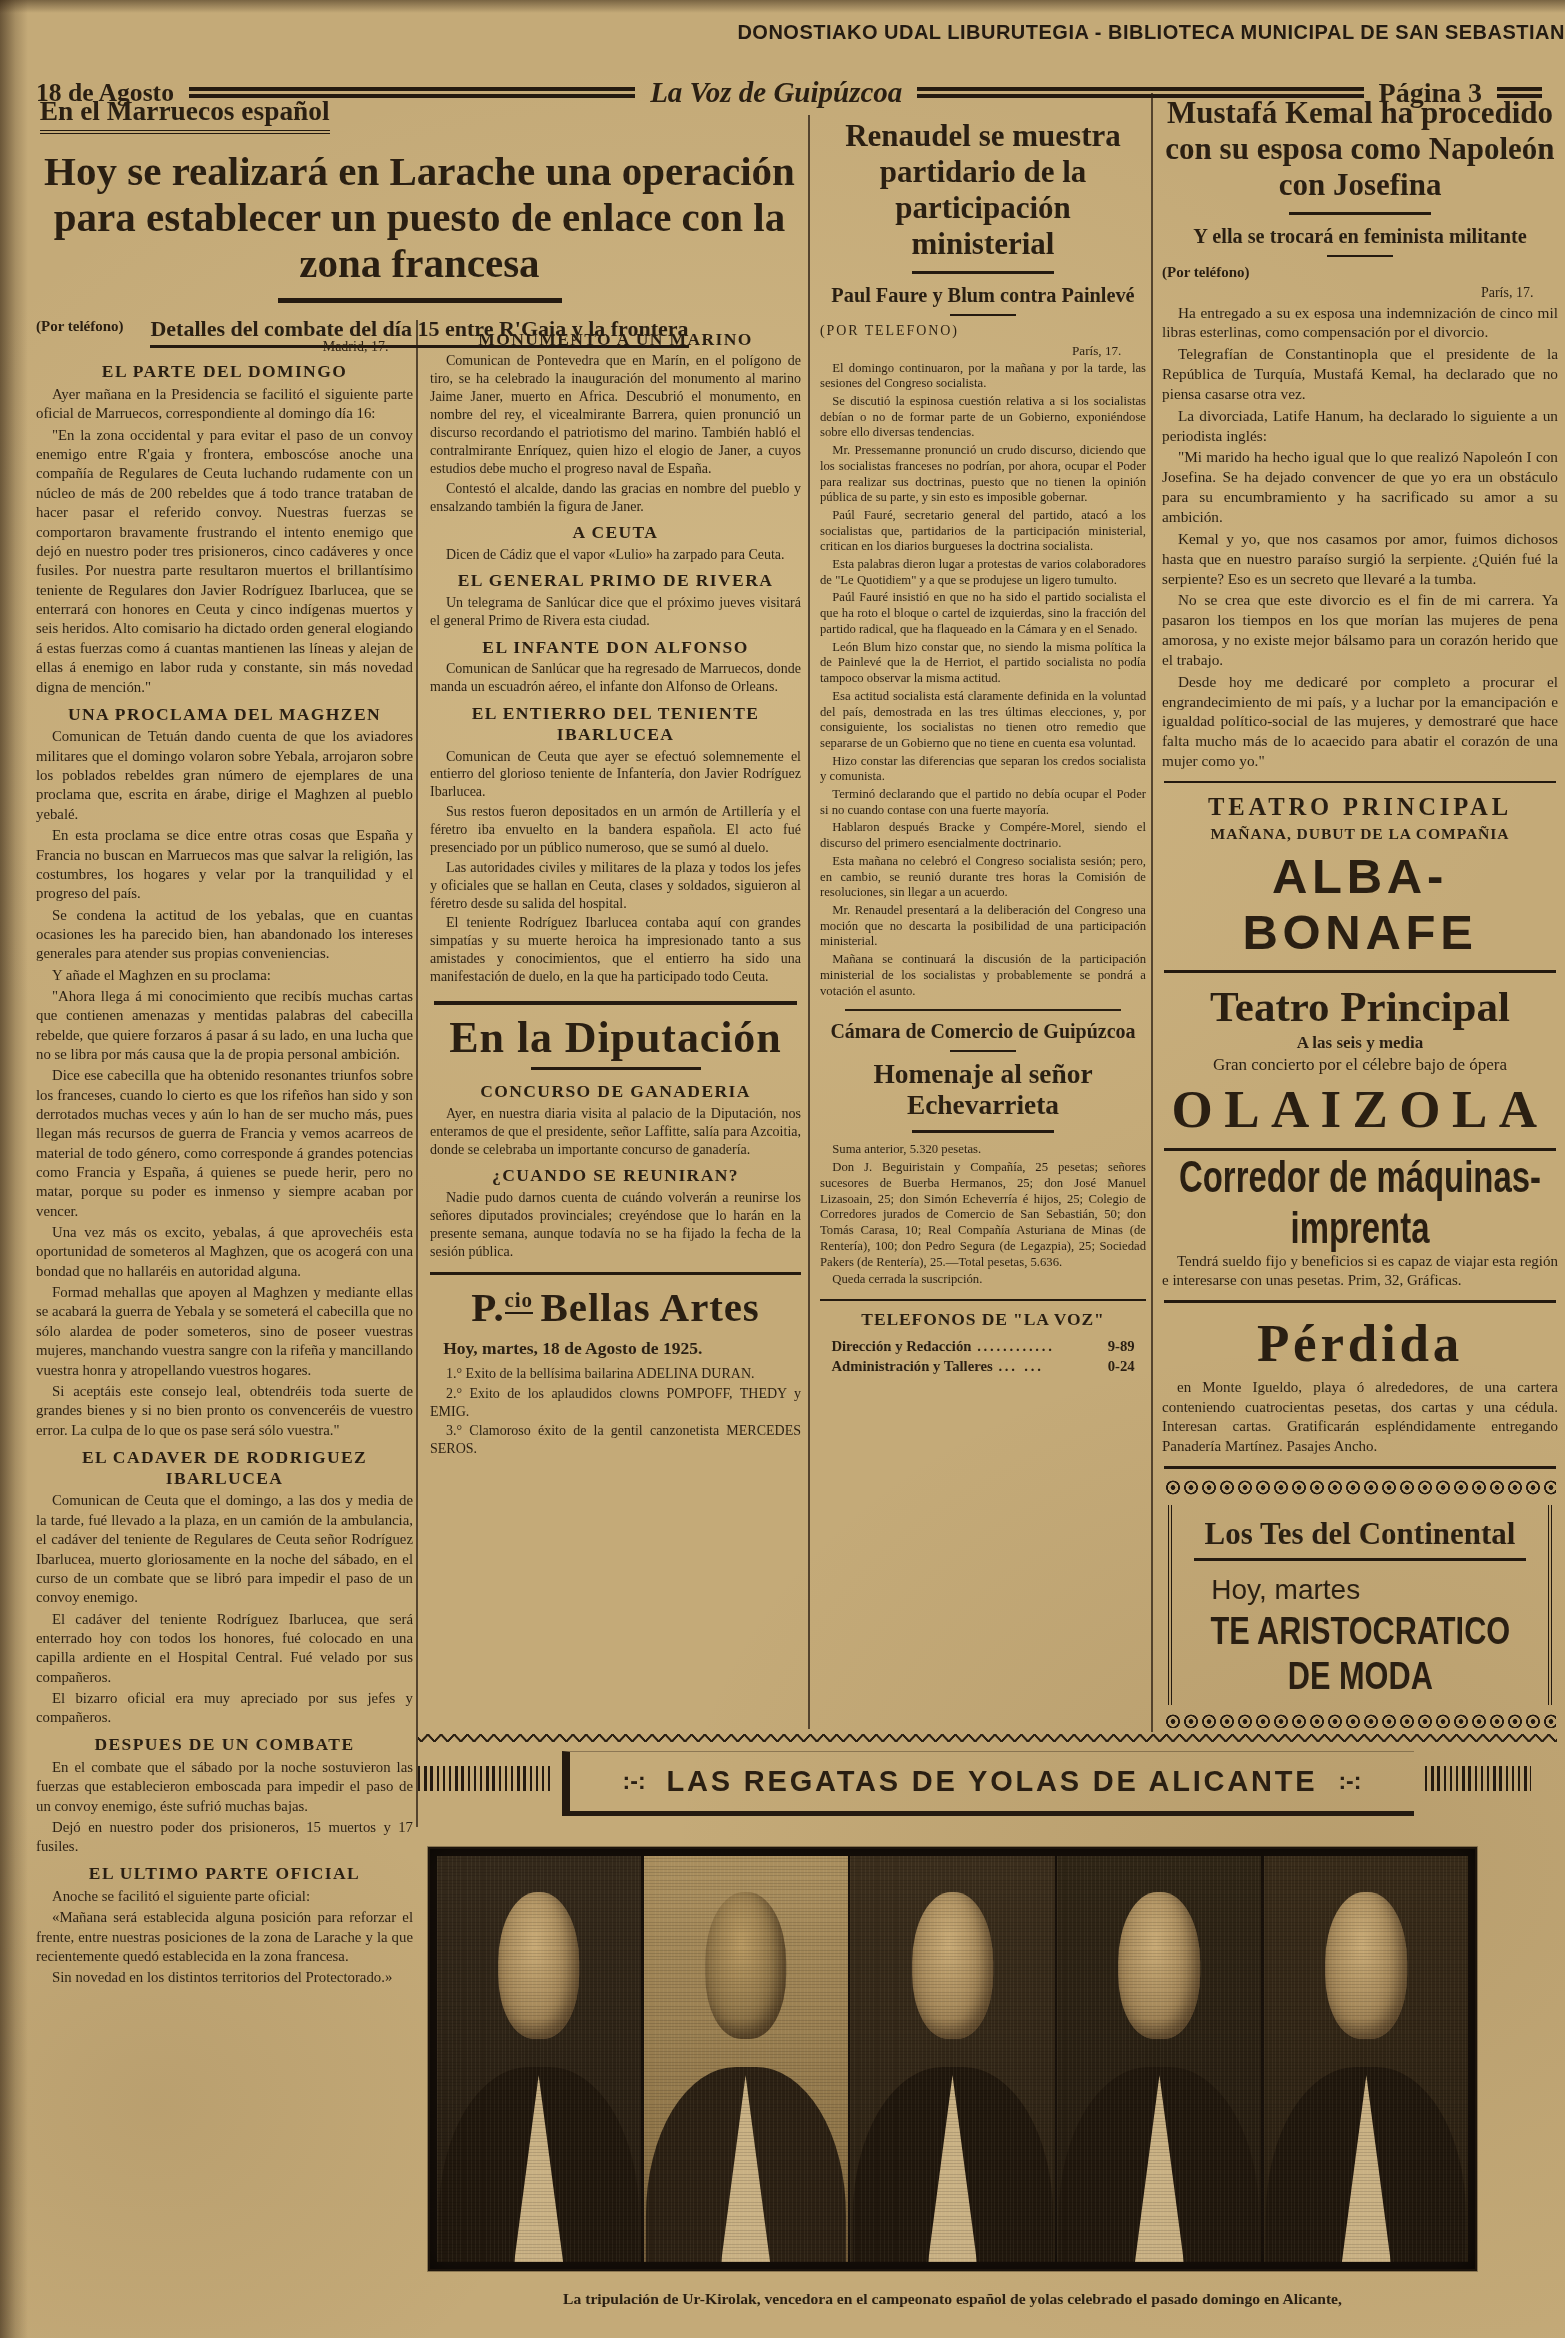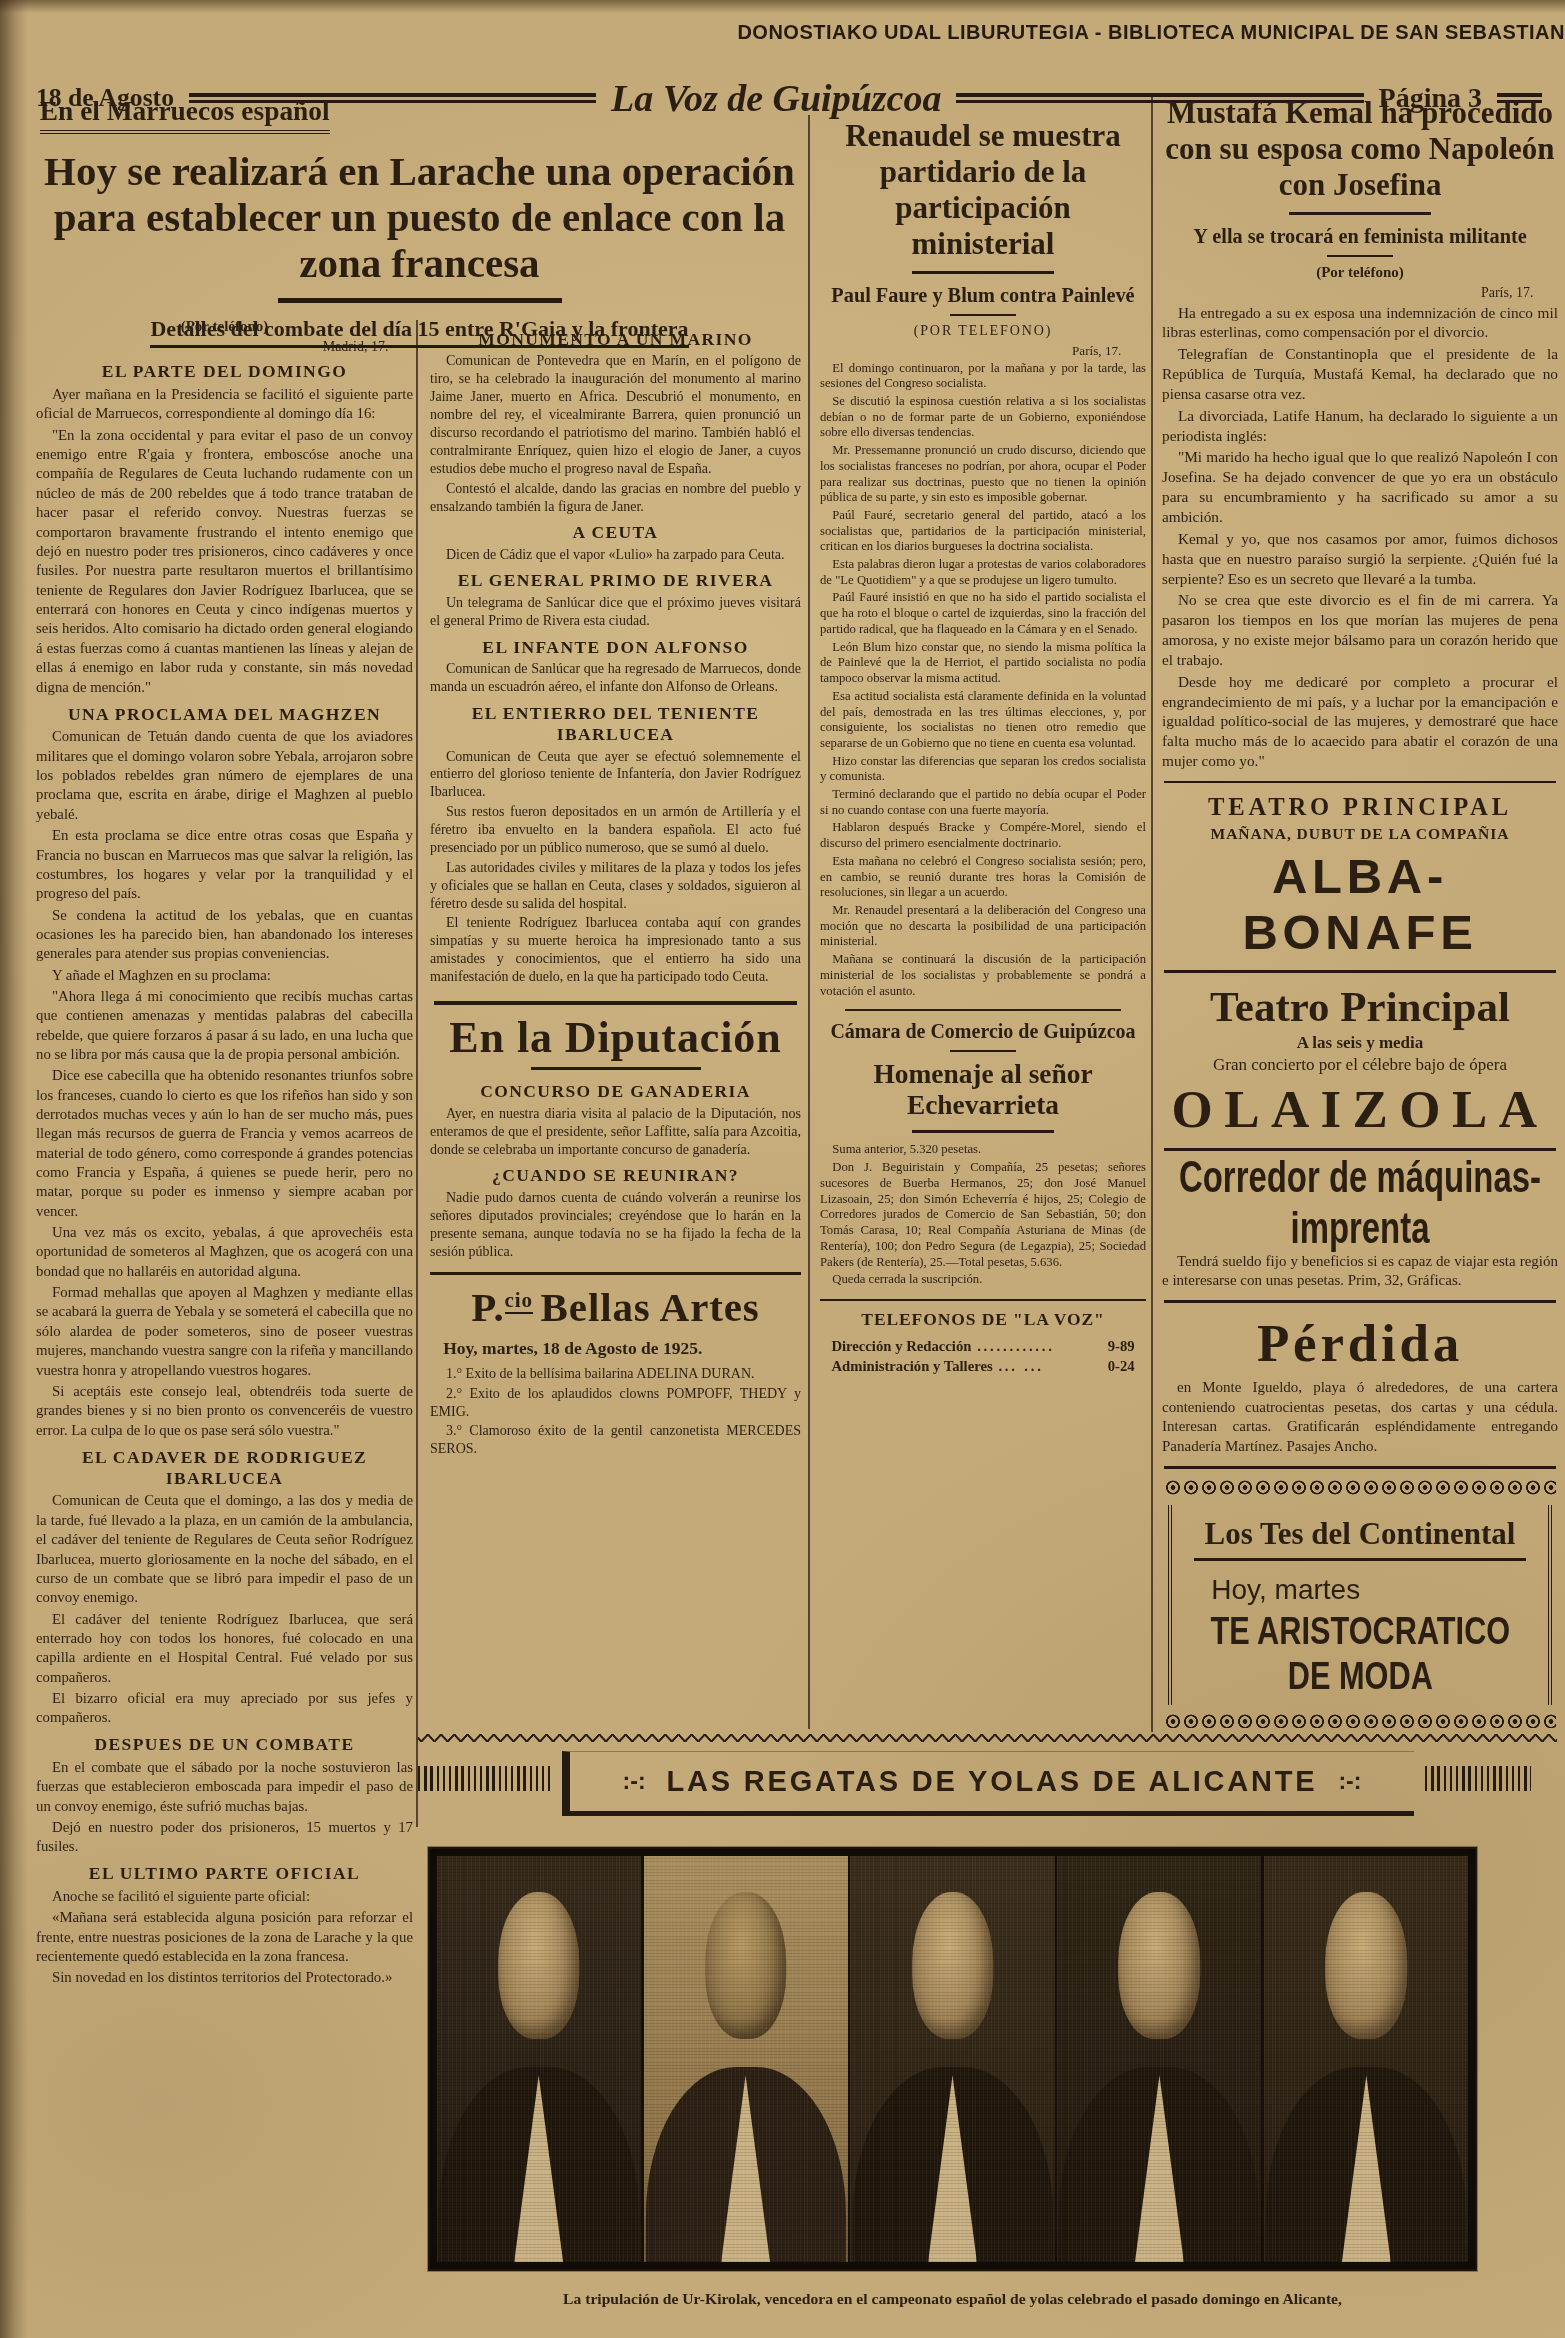--- a/index.html
+++ b/index.html
@@ -14,21 +14,21 @@
        background:linear-gradient(90deg, rgba(46,30,14,.6), rgba(46,30,14,.2) 55%, transparent);}
   .top-edge{position:absolute;left:0;top:0;right:0;height:13.2px;
        background:linear-gradient(rgba(46,30,14,.5), transparent);}
   .stamp{position:absolute;top:21px;left:0;right:0;text-align:right;
        font-family:"Liberation Sans","DejaVu Sans",sans-serif;font-weight:bold;
        font-size:20px;letter-spacing:0.5px;color:#241b12;}
   .masthead{position:absolute;top:76px;left:36px;right:23px;display:flex;align-items:center;gap:15px;}
   .m-rule{flex:1;height:10.4px;background:linear-gradient(to bottom,#241a10 0 3.8px,transparent 3.8px 6.6px,#241a10 6.6px 10.4px);}
   .m-rule.small{flex:0 0 45px;}
   .m-date{font-weight:bold;font-size:25.6px;white-space:nowrap;}
-  .m-title{font-weight:bold;font-style:italic;font-size:38px;white-space:nowrap;}
+  .m-title{font-weight:bold;font-style:italic;font-size:29px;white-space:nowrap;}
   .m-page{font-weight:bold;font-size:28px;white-space:nowrap;}
 
   .vrule{position:absolute;width:1.9px;background:rgba(40,28,16,.72);}
   #v1{left:416px;top:320px;height:1507px;}
   #v2{left:808px;top:115px;height:1614px;}
   #v3{left:1151px;top:93px;height:1639px;}
 
   
   .marr-head{position:absolute;left:36px;top:96px;width:767px;}
   .kicker{display:inline-block;font-weight:bold;font-size:27.4px;margin-left:3.8px;
@@ -37,21 +37,21 @@
   .hrule-short{width:284px;height:4.7px;background:#241a10;margin:11.4px auto 13.2px;}
   .subhead{text-align:center;font-weight:bold;font-size:22px;}
   .subhead span{display:inline-block;border-bottom:3.8px solid #241a10;padding-bottom:3px;}
 
   .col{position:absolute;overflow:hidden;}
   #col1{left:36px;top:316px;width:377px;height:1999px;}
   #col2{left:430px;top:322px;width:371px;height:1412px;}
   #col3{left:820px;top:114px;width:326px;height:1613px;}
   #col4{left:1162px;top:91px;width:396px;height:1637px;}
 
-  .byline{text-align:center;font-size:15px;font-weight:bold;margin:1.9px 0;}
+  .byline{text-align:left;font-size:15px;font-weight:bold;margin:1.9px 0;}
   .byline.caps{font-weight:normal;letter-spacing:1.9px;font-size:14px;}
   .dateline{text-align:right;padding-right:24.6px;font-size:14px;margin:3.8px 0 1.9px;}
   .sechead{font-weight:bold;text-align:center;font-size:17.5px;letter-spacing:1.4px;margin:6.6px 0 2.8px;}
   .para{margin:0 0 1.9px;text-indent:16px;text-align:justify;}
   #col1 .para{font-size:14.8px;line-height:1.31;}
   #col2 .para{font-size:14px;line-height:1.28;}
   #col3 .para{font-size:12.7px;line-height:1.24;text-indent:12.3px;}
   #col3 .dateline{font-size:13.2px;}
   #col4 .para{font-size:15.3px;line-height:1.3;}
 

